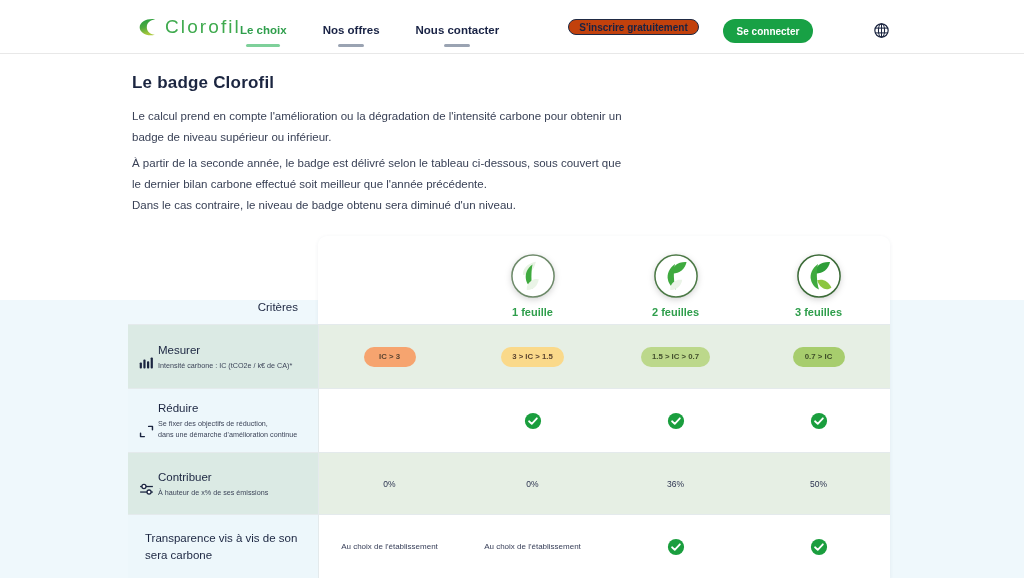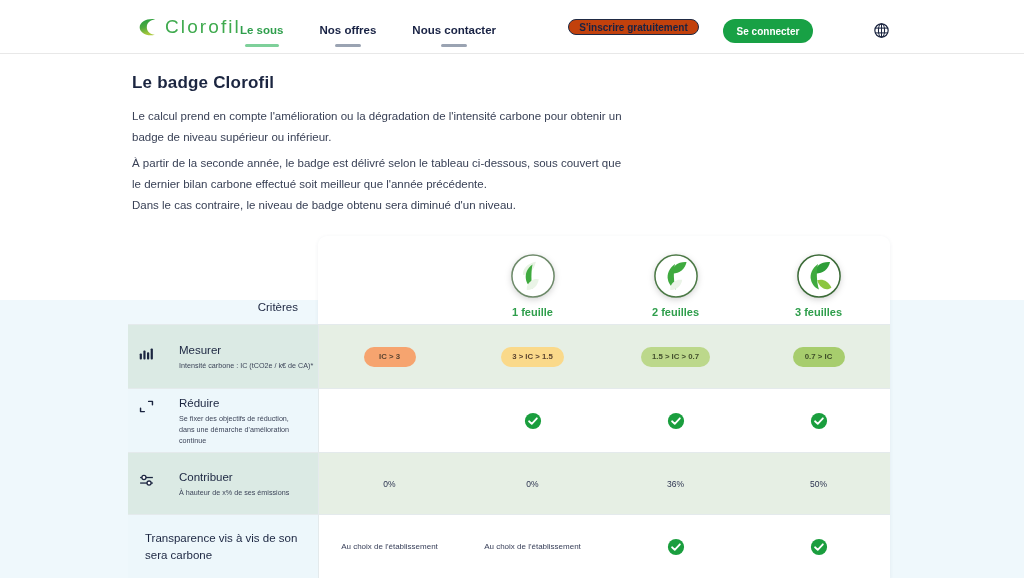--- a/index.html
+++ b/index.html
@@ -141,21 +141,21 @@
   .row.tinted .val-cell  { background: #e6efe4; }
   .row.plain  .crit-cell { background: #edf7fb; }
   .row.plain  .val-cell  { background: #ffffff; }
 
   .crit-cell {
     width: 190px; height: 100%;
     display: flex; align-items: center;
     padding-left: 10px;
     position: relative; z-index: 6;
   }
-  .crit-inner { display: flex; align-items: flex-start; gap: 24px; }
+  .crit-inner { display: flex; align-items: flex-end; gap: 3px; }
   .crit-icon { width: 17px; height: 17px; flex: none; margin-top: 2px; }
   .crit-title { font-size: 11.5px; color: #1b2540; font-weight: normal; line-height: 15px; }
   .crit-sub { font-size: 7.2px; color: #3d4559; line-height: 11px; margin-top: 2px; }
   .crit-big { font-size: 11.5px; color: #1b2540; line-height: 17px; padding-left: 7px; }
 
   .val-cell {
     width: 143px; height: 100%;
     display: flex; align-items: center; justify-content: center;
     position: relative; z-index: 6; text-align: center;
   }
@@ -189,21 +189,21 @@
           <stop offset="100%" stop-color="#a9c83c"></stop>
         </linearGradient>
       </defs>
       <path d="M21 3.5 C13 2 4 6 4 12.2 C4 18.4 12 22.6 20.5 20.5 C15 19.8 11.8 16.6 11.8 12.2 C11.8 7.6 15.2 4.4 21 3.5 Z" fill="url(#lg)"></path>
     </svg>
     <span class="logo-text">Clorofil</span>
   </div>
 
   <div class="nav">
     <div class="nav-item active">
-      <span>Le sous</span>
+      <span>Le choix</span>
       <span class="nav-underline"></span>
     </div>
     <div class="nav-item">
       <span>Nos offres</span>
       <span class="nav-underline"></span>
     </div>
     <div class="nav-item">
       <span>Nous contacter</span>
       <span class="nav-underline"></span>
     </div>

